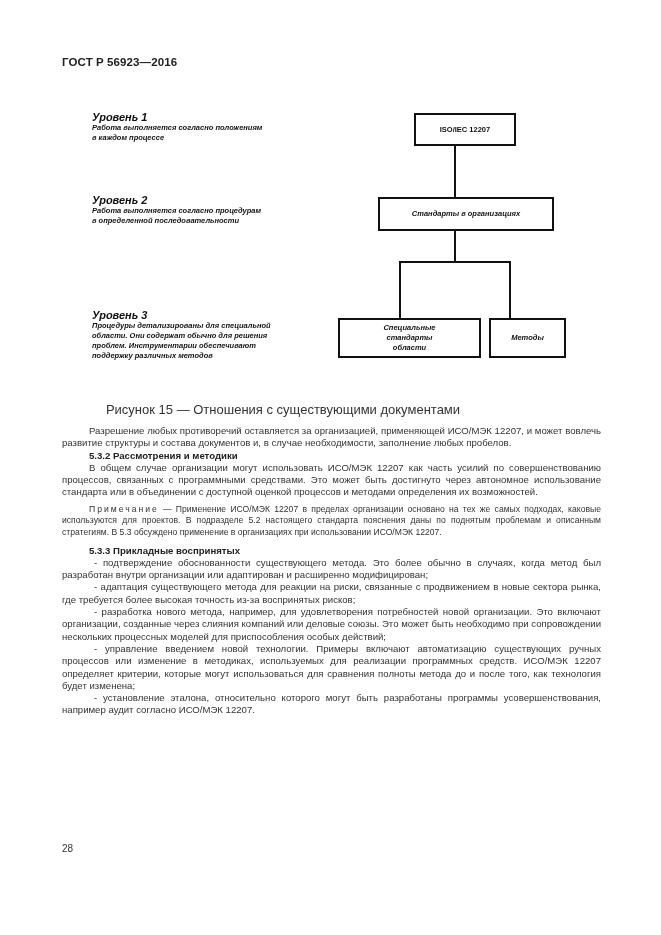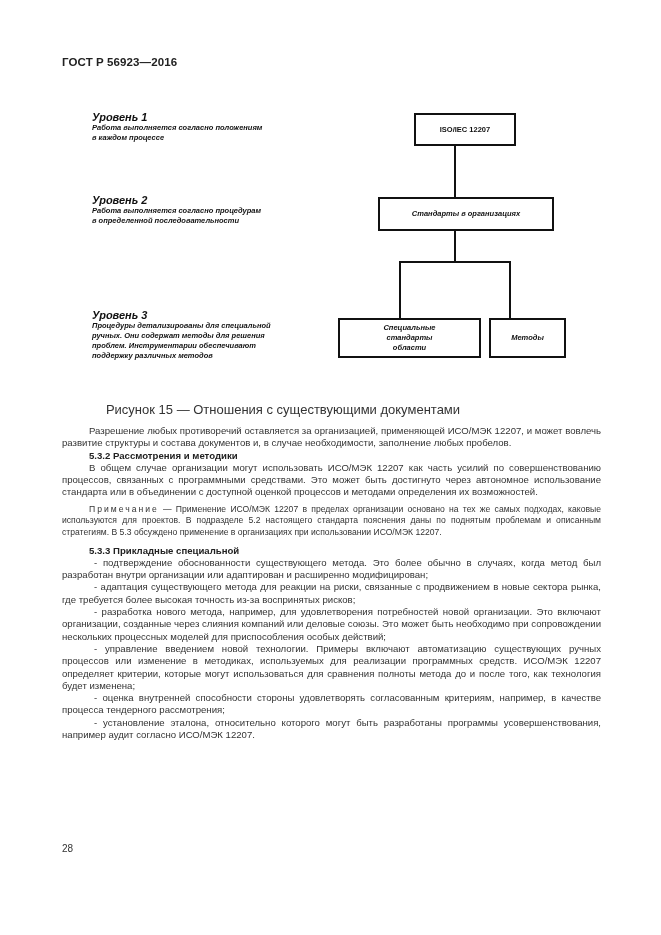--- a/index.html
+++ b/index.html
@@ -32,21 +32,21 @@
   <div class="lvl-desc">в каждом процессе</div>
 </div>
 <div class="abs" style="left:92px;top:194px;">
   <div class="lvl-title">Уровень 2</div>
   <div class="lvl-desc">Работа выполняется согласно процедурам</div>
   <div class="lvl-desc">в определенной последовательности</div>
 </div>
 <div class="abs" style="left:92px;top:309px;">
   <div class="lvl-title">Уровень 3</div>
   <div class="lvl-desc">Процедуры детализированы для специальной</div>
-  <div class="lvl-desc">ручных. Они содержат методы для решения</div>
+  <div class="lvl-desc">области. Они содержат обычно для решения</div>
   <div class="lvl-desc">проблем. Инструментарии обеспечивают</div>
   <div class="lvl-desc">поддержку различных методов</div>
 </div>
 
 <div class="line" style="left:454px;top:145px;width:2px;height:52px;"></div>
 <div class="line" style="left:454px;top:230px;width:2px;height:32px;"></div>
 <div class="line" style="left:399px;top:261px;width:112px;height:2px;"></div>
 <div class="line" style="left:399px;top:261px;width:2px;height:57px;"></div>
 <div class="line" style="left:509px;top:261px;width:2px;height:57px;"></div>
 
@@ -65,22 +65,21 @@
   <span>Методы</span>
 </div>
 
 <div class="abs caption">Рисунок 15 — Отношения с существующими документами</div>
 
 <div class="abs body">
   <p class="indent">Разрешение любых противоречий оставляется за организацией, применяющей ИСО/МЭК 12207, и может вовлечь развитие структуры и состава документов и, в случае необходимости, заполнение любых пробелов.</p>
   <p class="h3">5.3.2 Рассмотрения и методики</p>
   <p class="indent">В общем случае организации могут использовать ИСО/МЭК 12207 как часть усилий по совершенствованию процессов, связанных с программными средствами. Это может быть достигнуто через автономное использование стандарта или в объединении с доступной оценкой процессов и методами определения их возможностей.</p>
   <p class="indent note"><span class="spaced">Примечание</span><span> — Применение ИСО/МЭК 12207 в пределах организации основано на тех же самых подходах, каковые используются для проектов. В подразделе 5.2 настоящего стандарта пояснения даны по поднятым проблемам и описанным стратегиям. В 5.3 обсуждено применение в организациях при использовании ИСО/МЭК 12207.</span></p>
-  <p class="h3">5.3.3 Прикладные специальной</p>
+  <p class="h3">5.3.3 Прикладные воспринятых</p>
   <p class="bullet">- подтверждение обоснованности существующего метода. Это более обычно в случаях, когда метод был разработан внутри организации или адаптирован и расширенно модифицирован;</p>
   <p class="bullet">- адаптация существующего метода для реакции на риски, связанные с продвижением в новые сектора рынка, где требуется более высокая точность из-за воспринятых рисков;</p>
   <p class="bullet">- разработка нового метода, например, для удовлетворения потребностей новой организации. Это включают организации, созданные через слияния компаний или деловые союзы. Это может быть необходимо при сопровождении нескольких процессных моделей для приспособления особых действий;</p>
   <p class="bullet">- управление введением новой технологии. Примеры включают автоматизацию существующих ручных процессов или изменение в методиках, используемых для реализации программных средств. ИСО/МЭК 12207 определяет критерии, которые могут использоваться для сравнения полноты метода до и после того, как технология будет изменена;</p>
-  <p class="bullet">- оценка внутренней способности стороны удовлетворять согласованным критериям, например, в качестве процесса тендерного рассмотрения;</p>
   <p class="bullet">- установление эталона, относительно которого могут быть разработаны программы усовершенствования, например аудит согласно ИСО/МЭК 12207.</p>
 </div>
 
 <div class="abs pagenum">28</div>
 
 </body></html>

